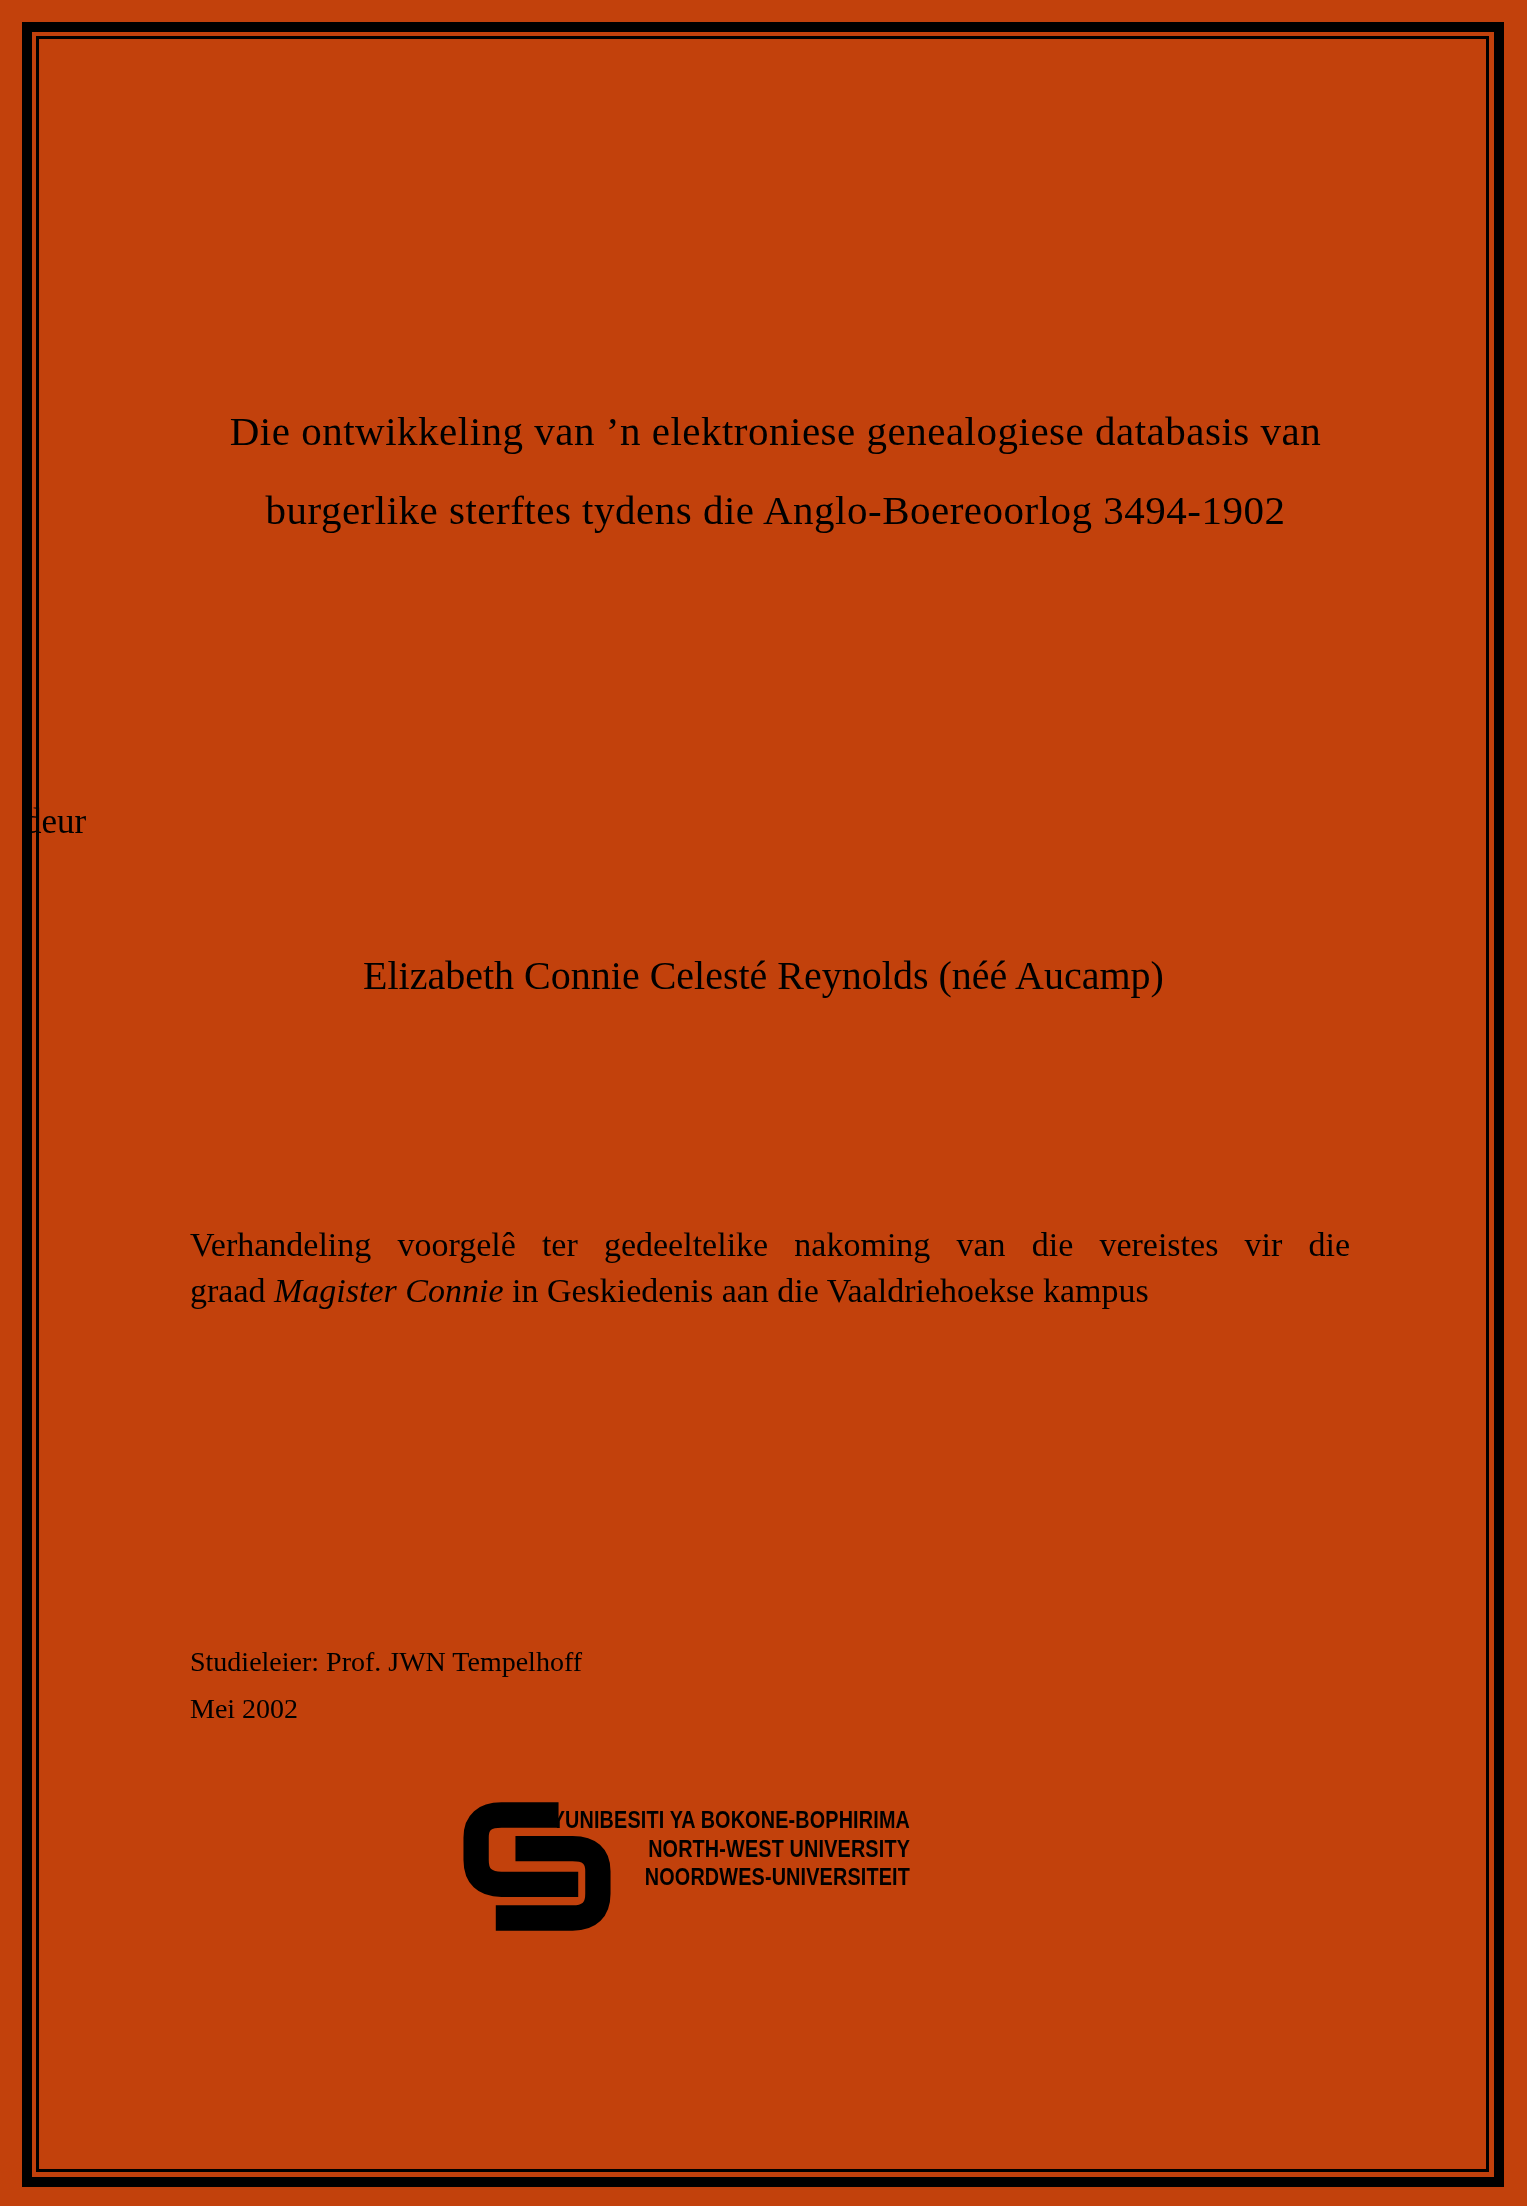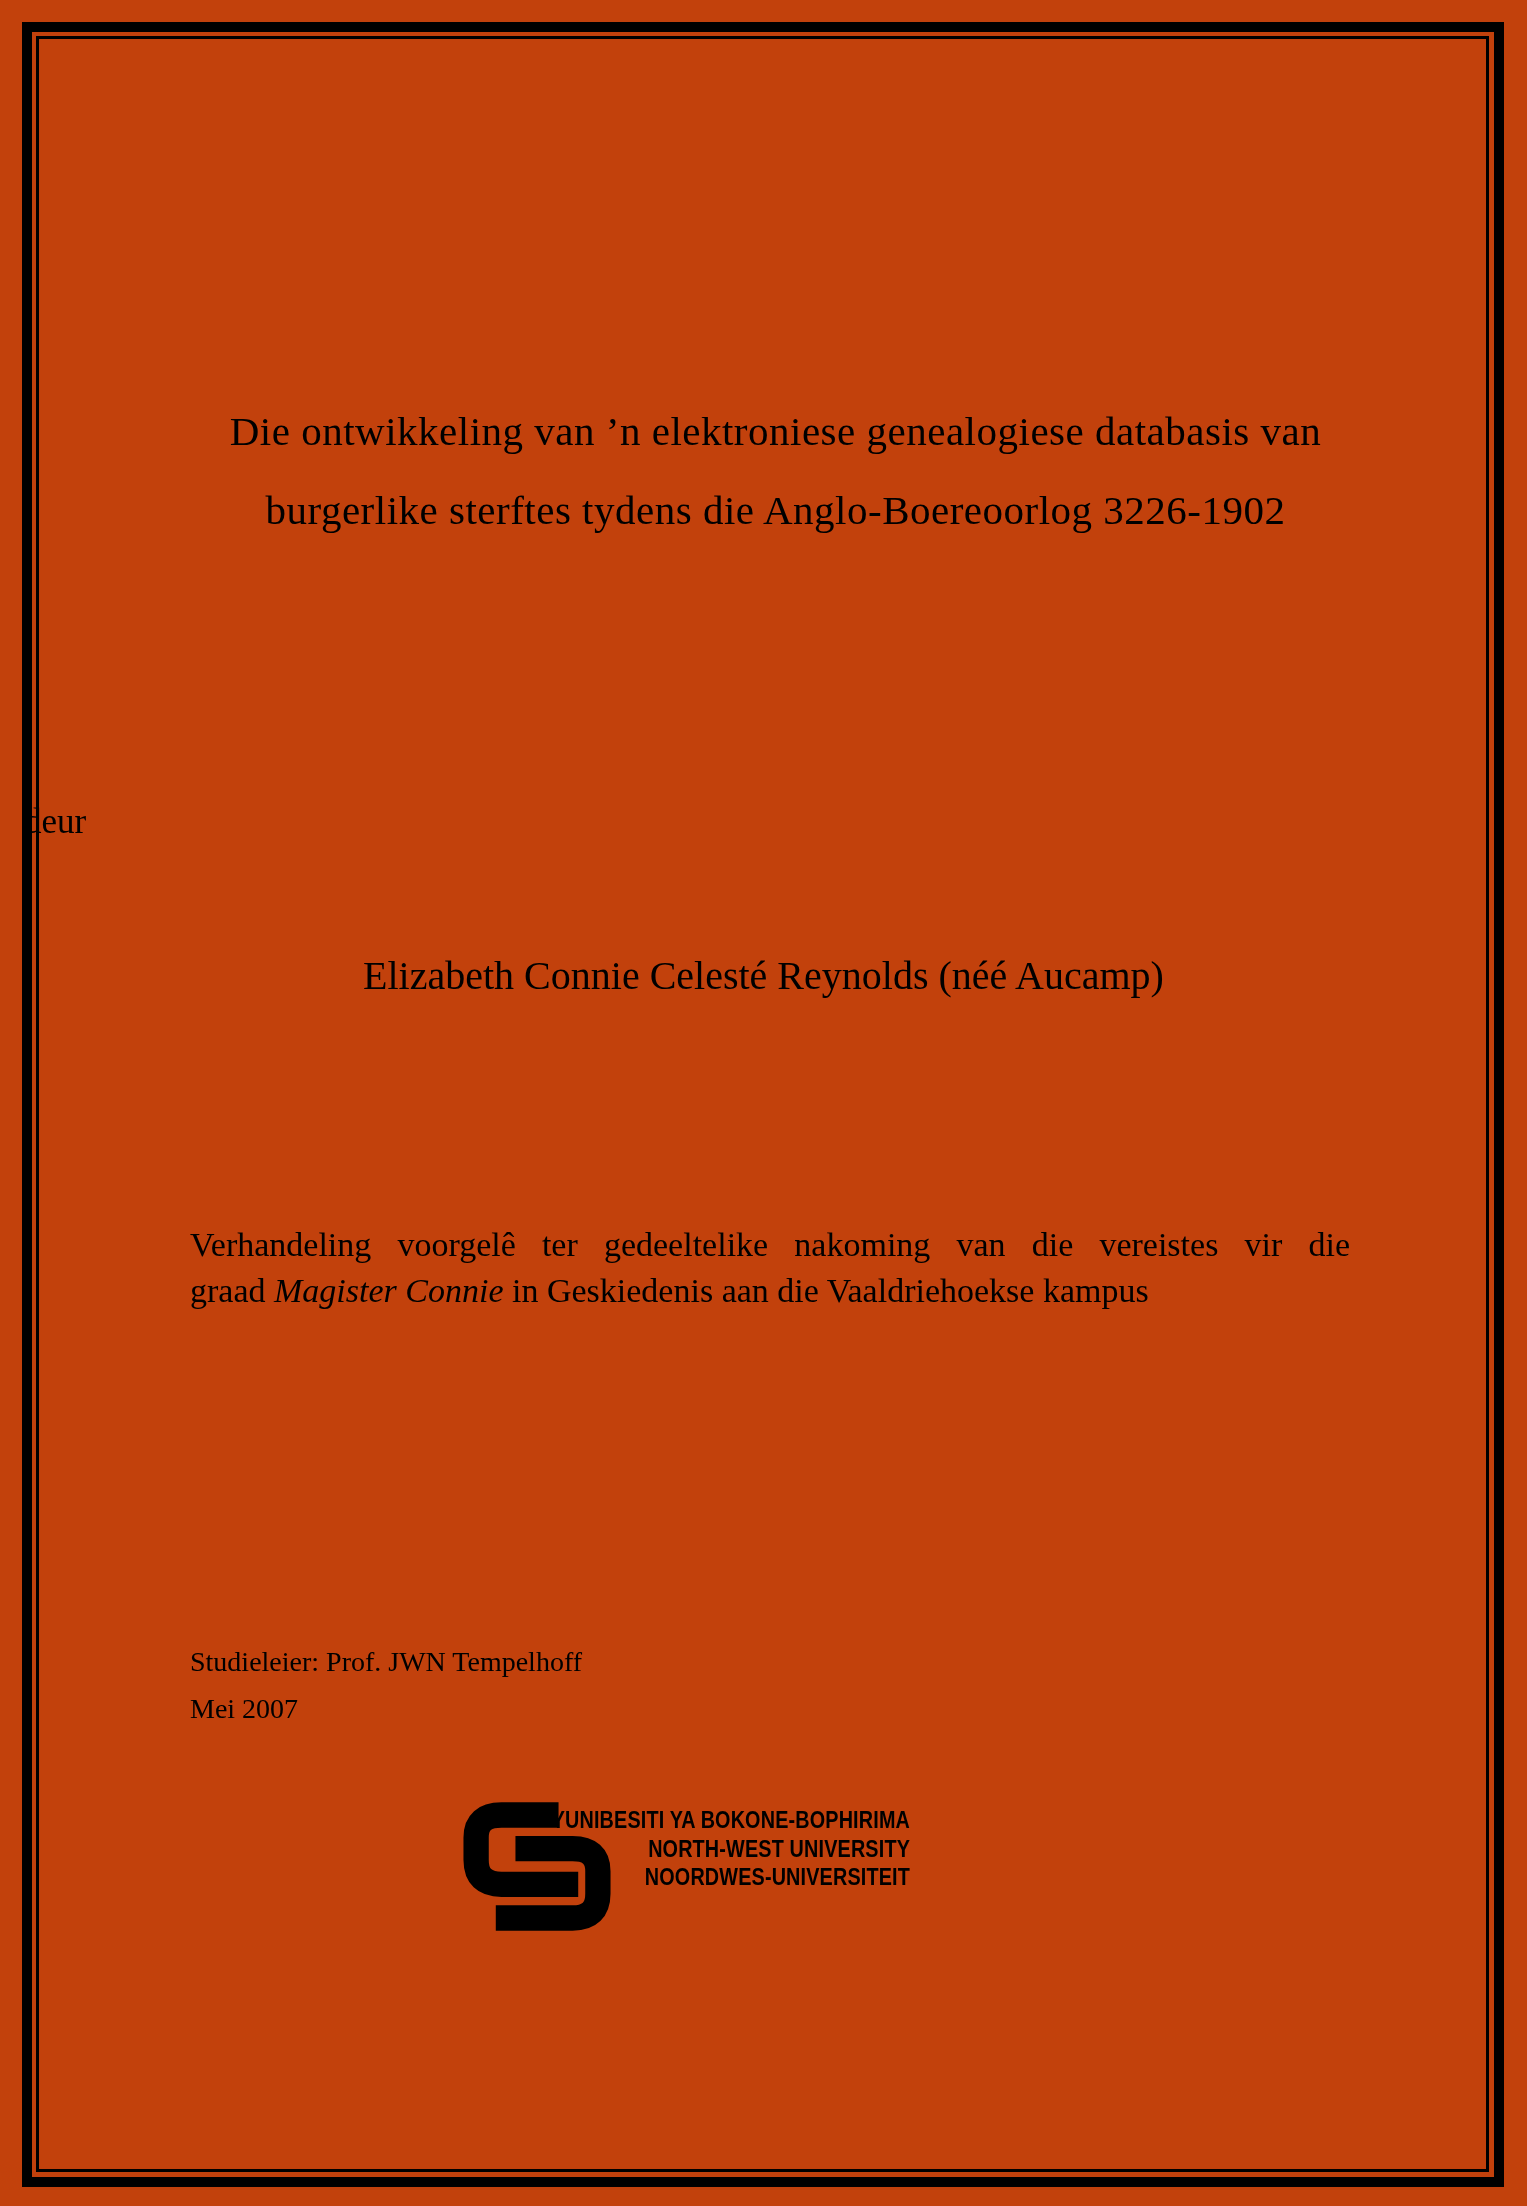--- a/index.html
+++ b/index.html
@@ -114,35 +114,35 @@
 </head>
 <body>
 
 <div class="page">
 
   <div class="frame-outer"></div>
   <div class="frame-inner"></div>
 
   <h1 class="thesis-title">
     <span class="tline">Die ontwikkeling van ’n elektroniese genealogiese databasis van</span>
-    <span class="tline">burgerlike sterftes tydens die Anglo-Boereoorlog 3226-1902</span>
+    <span class="tline">burgerlike sterftes tydens die Anglo-Boereoorlog 3494-1902</span>
   </h1>
 
   <div class="byline-label">deur</div>
 
   <div class="author-name">Elizabeth Connie Celesté Reynolds (néé Aucamp)</div>
 
   <div class="degree-statement">
     <span class="s-line s-justify">Verhandeling voorgelê ter gedeeltelike nakoming van die vereistes vir die</span>
     <span class="s-line"><span>graad </span><em>Magister Connie</em><span> in Geskiedenis aan die Vaaldriehoekse kampus</span></span>
   </div>
 
   <div class="supervisor-block">
     <div>Studieleier: Prof. JWN Tempelhoff</div>
-    <div>Mei 2007</div>
+    <div>Mei 2002</div>
   </div>
 
   <div class="logo-lockup">
     <svg class="logo-mark" viewBox="0 0 160 142" xmlns="http://www.w3.org/2000/svg" aria-hidden="true">
       <path d="M 103 16 H 42 Q 15 16 15 40 V 64 Q 15 90 42 90 H 124" fill="none" stroke="#000000" stroke-width="27" stroke-linecap="butt"></path>
       <path d="M 57 52 H 118 Q 145 52 145 76 V 100 Q 145 126 118 126 H 36" fill="none" stroke="#000000" stroke-width="27" stroke-linecap="butt"></path>
     </svg>
     <div class="logo-text">
       <div>YUNIBESITI YA BOKONE-BOPHIRIMA</div>
       <div>NORTH-WEST UNIVERSITY</div>

